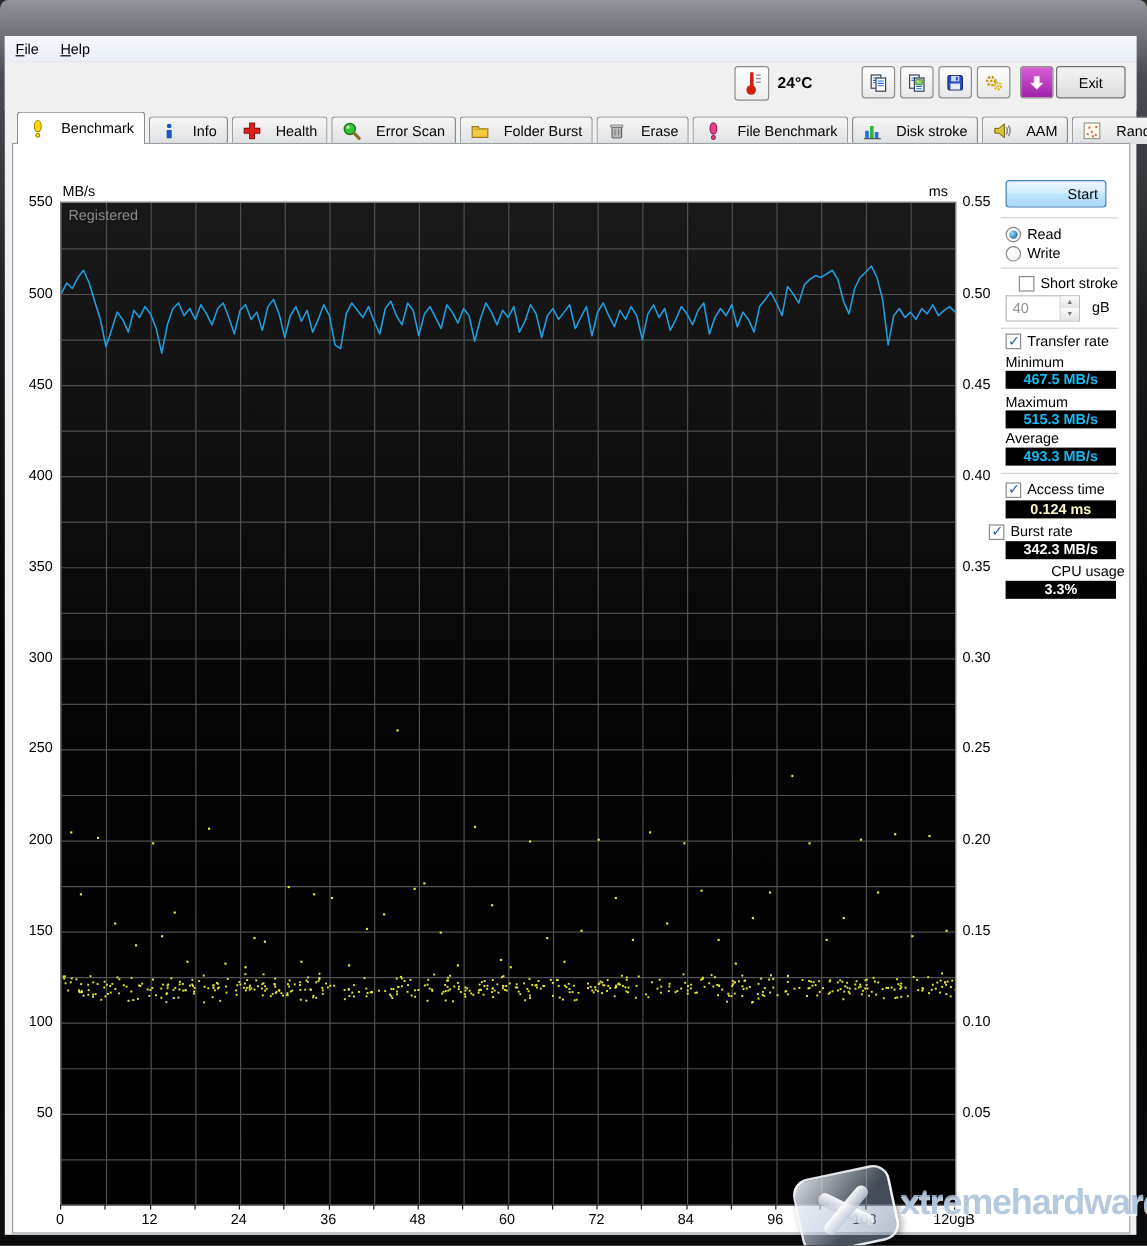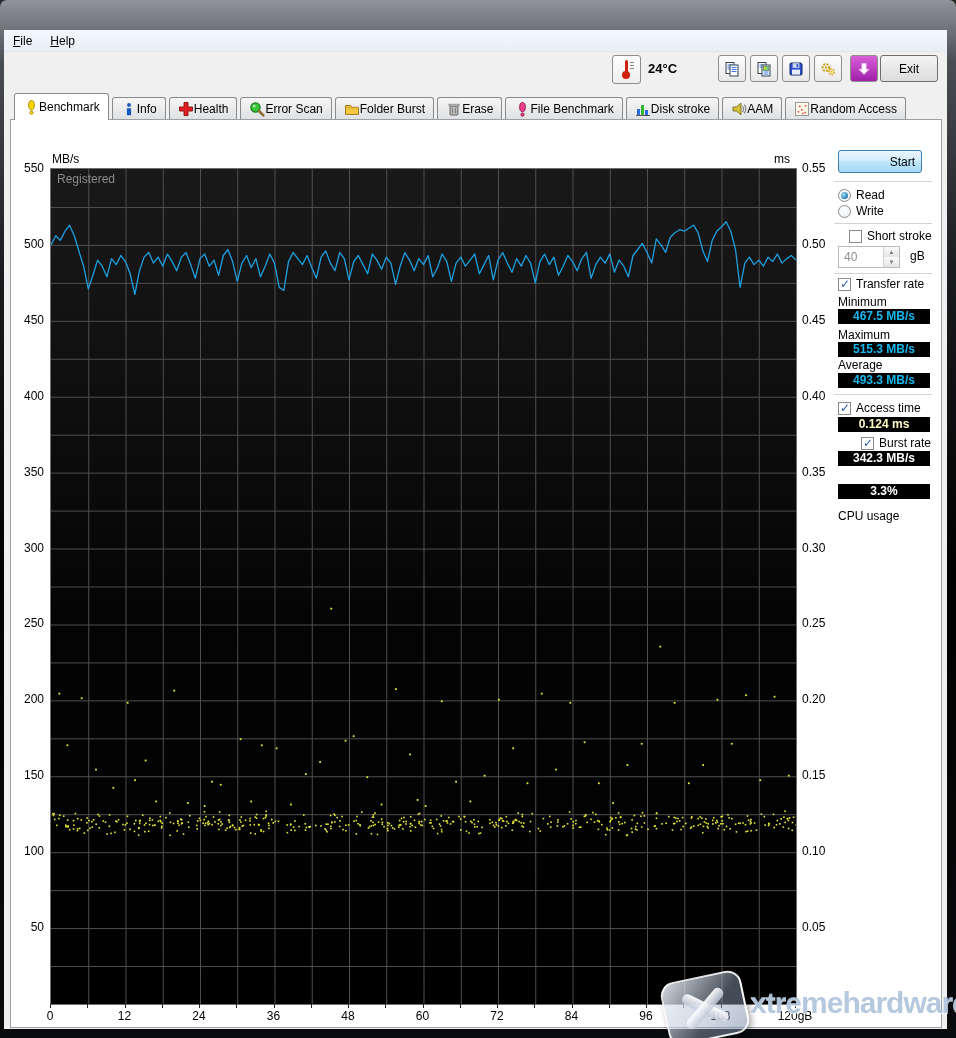--- a/index.html
+++ b/index.html
@@ -43,21 +43,21 @@
   .therm-btn{position:absolute;left:608px;top:3px;width:27px;height:27px;background:linear-gradient(180deg,#fdfdfd,#eee);
     border:1px solid #8e8e8e;border-radius:3px;}
   .therm-stem{position:absolute;left:12px;top:4px;width:3px;height:13px;background:#d02010;border-radius:2px;}
   .therm-bulb{position:absolute;left:9px;top:15px;width:8px;height:8px;background:#d02010;border-radius:50%;}
   .therm-tick{position:absolute;left:17px;width:4px;height:1px;background:#888;}
   .temp-label{position:absolute;left:644px;top:9px;font-weight:bold;font-size:13px;}
   .exit-btn{position:absolute;left:876px;top:3px;width:58px;height:27px;border:1px solid #707070;border-radius:3px;
     background:linear-gradient(180deg,#f4f4f4,#dcdcdc);font-size:12px;}
   
   .tabstrip{position:absolute;left:10px;top:64px;height:26px;display:flex;align-items:flex-end;}
-  .tab{display:flex;align-items:center;gap:0;height:22px;padding:0 8px;margin-right:3px;
+  .tab{display:flex;align-items:center;gap:12px;height:22px;padding:0 8px;margin-right:3px;
     border:1px solid #898c8f;border-bottom:none;border-radius:3px 3px 0 0;
     background:linear-gradient(180deg,#f6f6f6,#dfe0e2);white-space:nowrap;}
   .tab.active{height:26px;background:#fff;position:relative;z-index:3;box-shadow:0 1px 0 #fff;}
   .tab .ticon{display:flex;width:16px;height:16px;align-items:center;justify-content:center;}
   
   .panel{position:absolute;left:6px;top:89px;width:930px;height:907px;background:#fff;border:1px solid #9aa0a6;z-index:1;}
   
   .chart{position:absolute;left:50px;top:168px;width:747px;height:837px;background:linear-gradient(180deg,#191919,#040404 55%,#000);
     border:1px solid #6f6f6f;box-sizing:border-box;z-index:2;}
   .registered{position:absolute;left:6px;top:3px;color:#8b8b8b;z-index:3;}
@@ -951,20 +951,20 @@
   <div class="vbox" style="top:342px;" data-name="maximum-value">515.3 MB/s</div>
   <div class="lbl" style="left:838px;top:358px;" data-name="average-label">Average</div>
   <div class="vbox" style="top:373px;" data-name="average-value">493.3 MB/s</div>
   <div class="sep" style="top:394px;" data-name="separator"></div>
 
   <div class="ctl-row" style="left:838px;top:401px;" data-name="access-time-checkbox-row">
     <div class="checkbox checked" id="cb-access" data-name="access-time-checkbox"></div>
     <span data-name="access-time-label">Access time</span>
   </div>
   <div class="vbox yellow" style="top:417px;" data-name="access-time-value">0.124 ms</div>
-  <div class="ctl-row" style="left:826px;top:436px;padding-left:35px;" data-name="burst-rate-checkbox-row">
+  <div class="ctl-row" style="left:789px;top:436px;padding-left:35px;" data-name="burst-rate-checkbox-row">
     <div class="checkbox checked" id="cb-burst" data-name="burst-rate-checkbox"></div>
     <span data-name="burst-rate-label">Burst rate</span>
   </div>
   <div class="vbox white" style="top:451px;" data-name="burst-rate-value">342.3 MB/s</div>
-  <div class="lbl" style="left:838px;top:469px;margin-top:40px;" data-name="cpu-usage-label">CPU usage</div>
+  <div class="lbl" style="left:876px;top:469px;" data-name="cpu-usage-label">CPU usage</div>
   <div class="vbox white" style="top:484px;" data-name="cpu-usage-value">3.3%</div>
 </div>
 
 </body></html>

